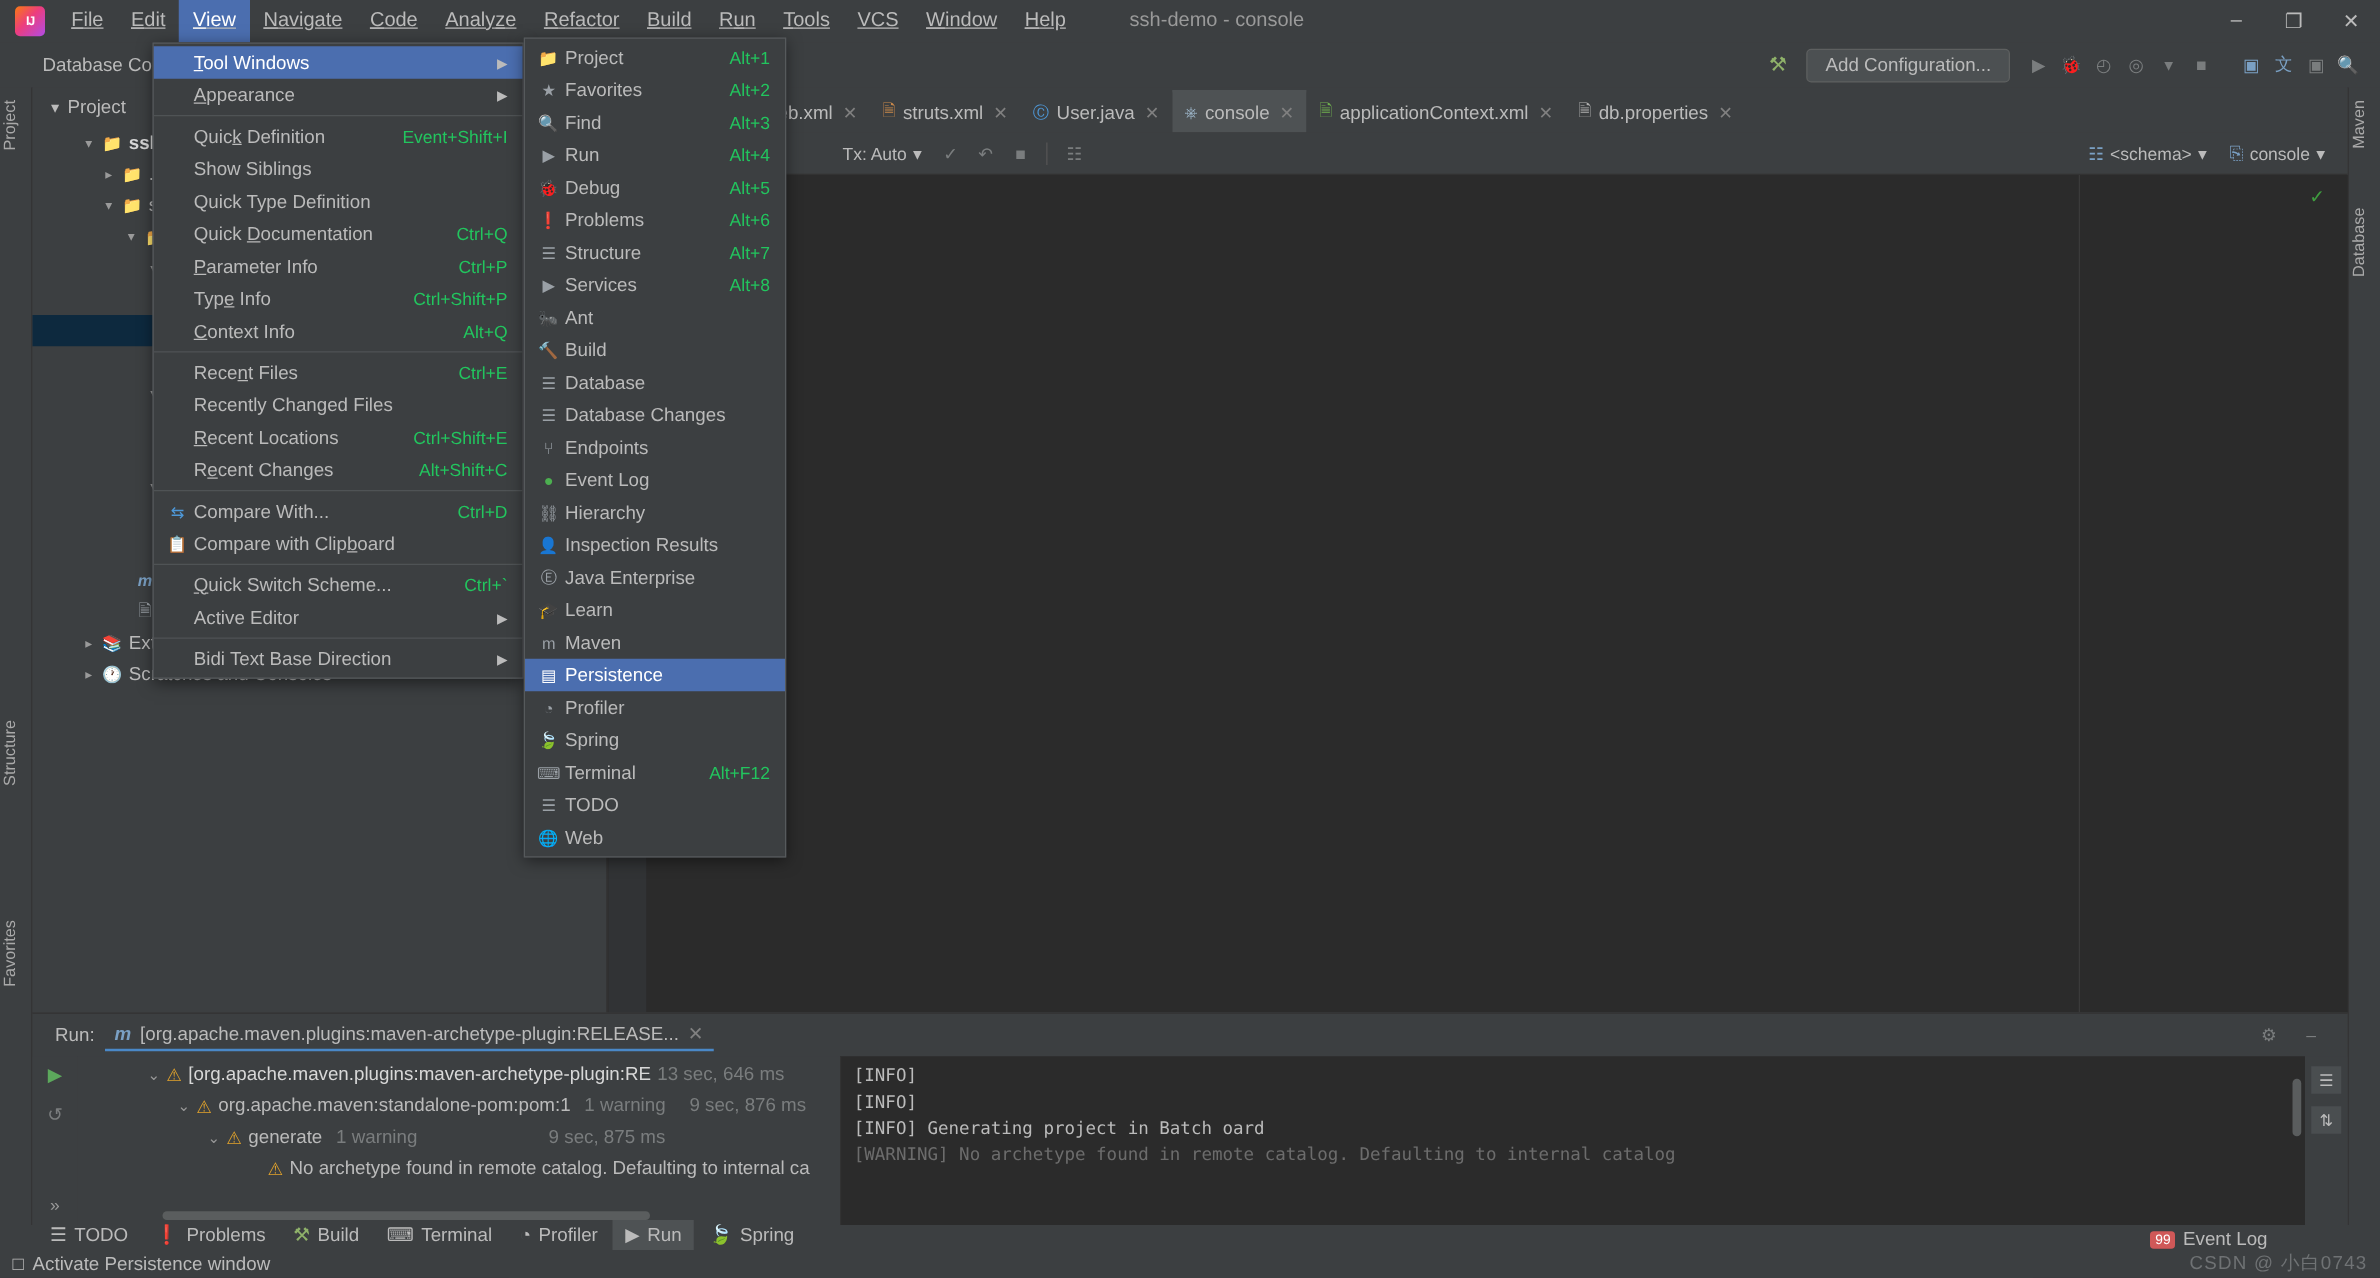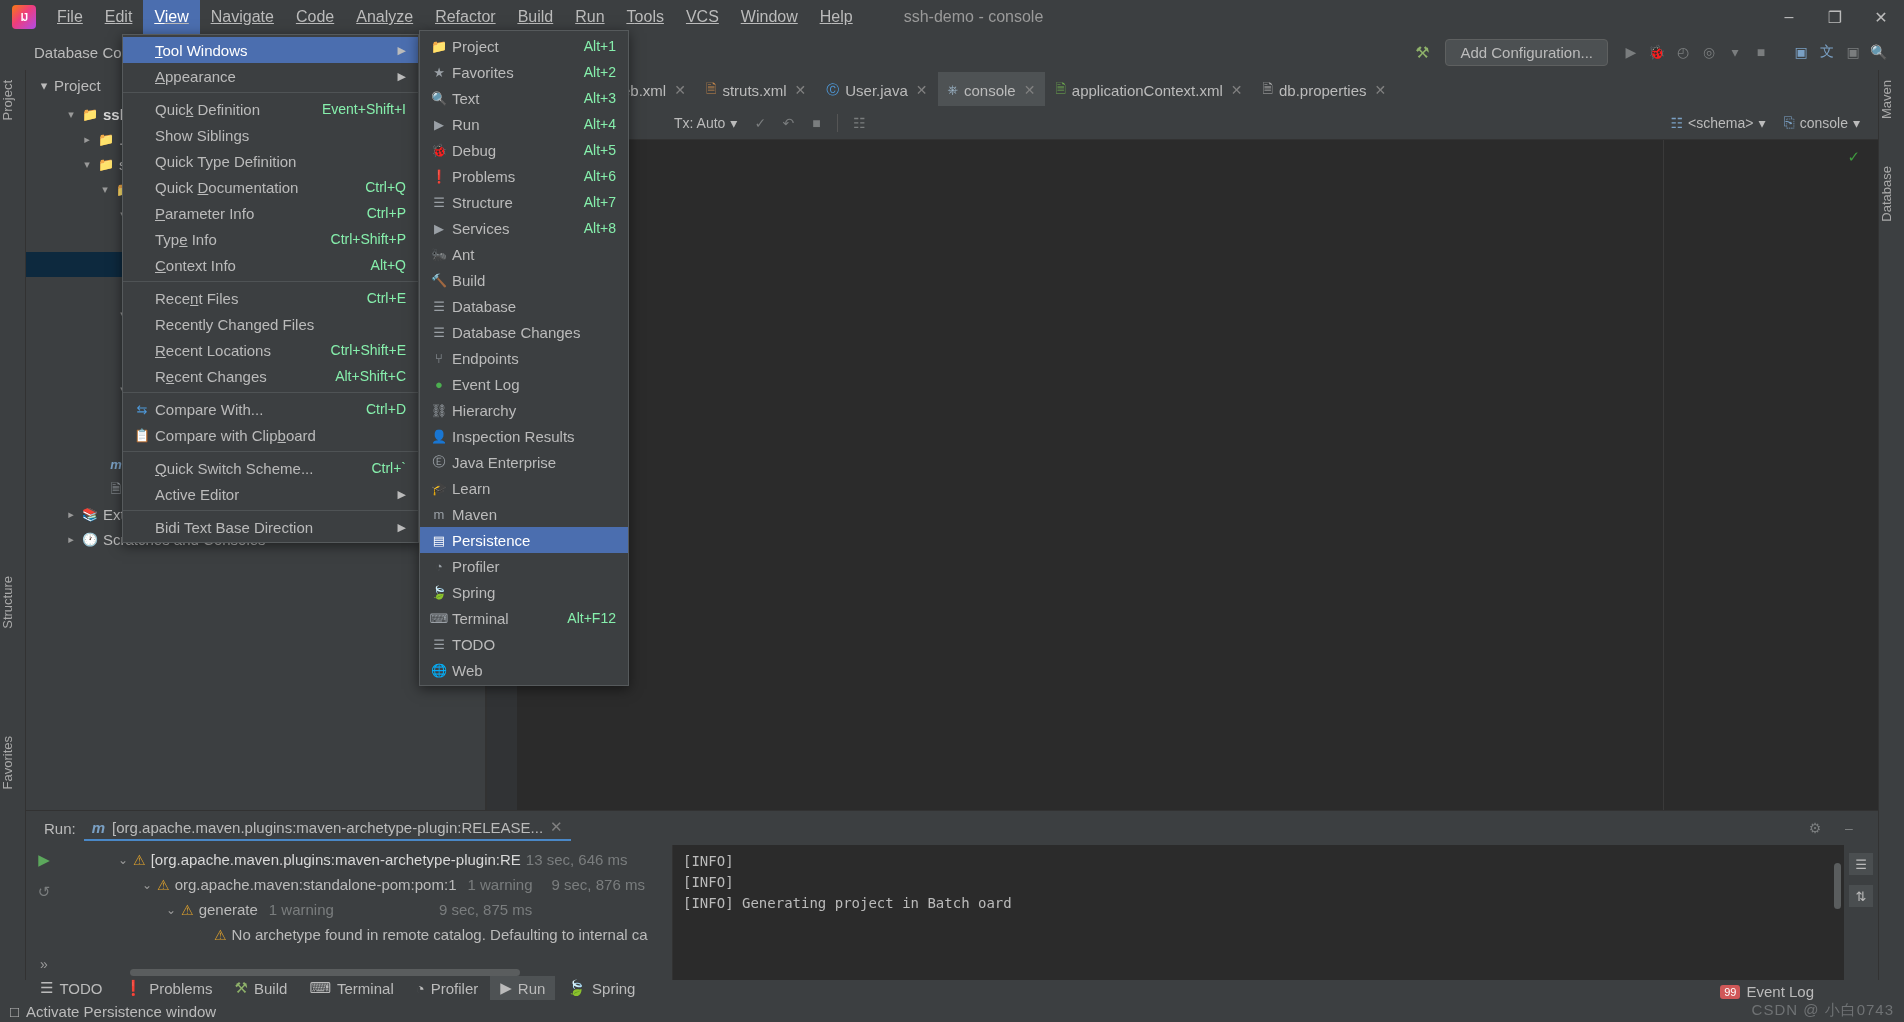--- a/index.html
+++ b/index.html
@@ -165,21 +165,21 @@
     position:absolute; background:#3c3f41; border:1px solid #565a5c;
     box-shadow:0 3px 12px rgba(0,0,0,.5); padding:2px 0; z-index:50;
   }
   .mrow {
     display:flex; align-items:center; height:26px; padding:0 12px 0 6px;
     font-size:15px; color:#bbbbbb; white-space:nowrap; gap:0px;
   }
   .mrow.hl { background:#4b6eaf; color:#ffffff; }
   .mrow .mico { width:26px; flex:0 0 26px; text-align:center; font-size:13px; }
   .mrow .mlbl { flex:1 1 auto; }
-  .mrow .mkey { color:#86efac; padding-left:26px; font-size:14px; }
+  .mrow .mkey { color:#22c55e; padding-left:26px; font-size:14px; }
   .mrow .msub { width:16px; text-align:right; color:#bbbbbb; font-size:11px;}
   .mdiv { height:1px; background:#4f5355; margin:3px 0; }
   u.mn { text-decoration:underline; }
 </style>
 </head>
 <body>
 
 <div class="app">
 
   <div class="titlebar">
@@ -417,20 +417,21 @@
         <div class="rrow" style="padding-left:152px">
           <span class="warnico">⚠</span>
           <span>No archetype found in remote catalog. Defaulting to internal ca</span>
         </div>
         <div style="position:absolute;left:68px;bottom:4px;width:390px;height:7px;background:#5a5d5e;border-radius:4px"></div>
       </div>
       <div class="run-console">
         <div>[INFO]</div>
         <div>[INFO]</div>
         <div>[INFO] Generating project in Batch oard</div>
+        <div style="opacity:.45">[WARNING] No archetype found in remote catalog. Defaulting to internal catalog</div>
         <div class="console-scroll"></div>
       </div>
       <div class="run-rightico">
         <div style="background:#4a4e50;width:24px;height:22px;display:flex;align-items:center;justify-content:center;font-size:13px">☰</div>
         <div style="background:#4a4e50;width:24px;height:22px;display:flex;align-items:center;justify-content:center;font-size:13px">⇅</div>
       </div>
     </div>
   </div>
 
   <div class="statusbar">
@@ -586,21 +587,21 @@
         <span class="mlbl">Project</span>
         <span class="mkey">Alt+1</span>
       </div>
       <div class="mrow">
         <span class="mico" style="color: rgb(154, 160, 166);">★</span>
         <span class="mlbl">Favorites</span>
         <span class="mkey">Alt+2</span>
       </div>
       <div class="mrow">
         <span class="mico" style="color: rgb(154, 160, 166);">🔍</span>
-        <span class="mlbl">Text</span>
+        <span class="mlbl">Find</span>
         <span class="mkey">Alt+3</span>
       </div>
       <div class="mrow">
         <span class="mico" style="color: rgb(154, 160, 166);">▶</span>
         <span class="mlbl">Run</span>
         <span class="mkey">Alt+4</span>
       </div>
       <div class="mrow">
         <span class="mico" style="color: rgb(154, 160, 166);">🐞</span>
         <span class="mlbl">Debug</span>

